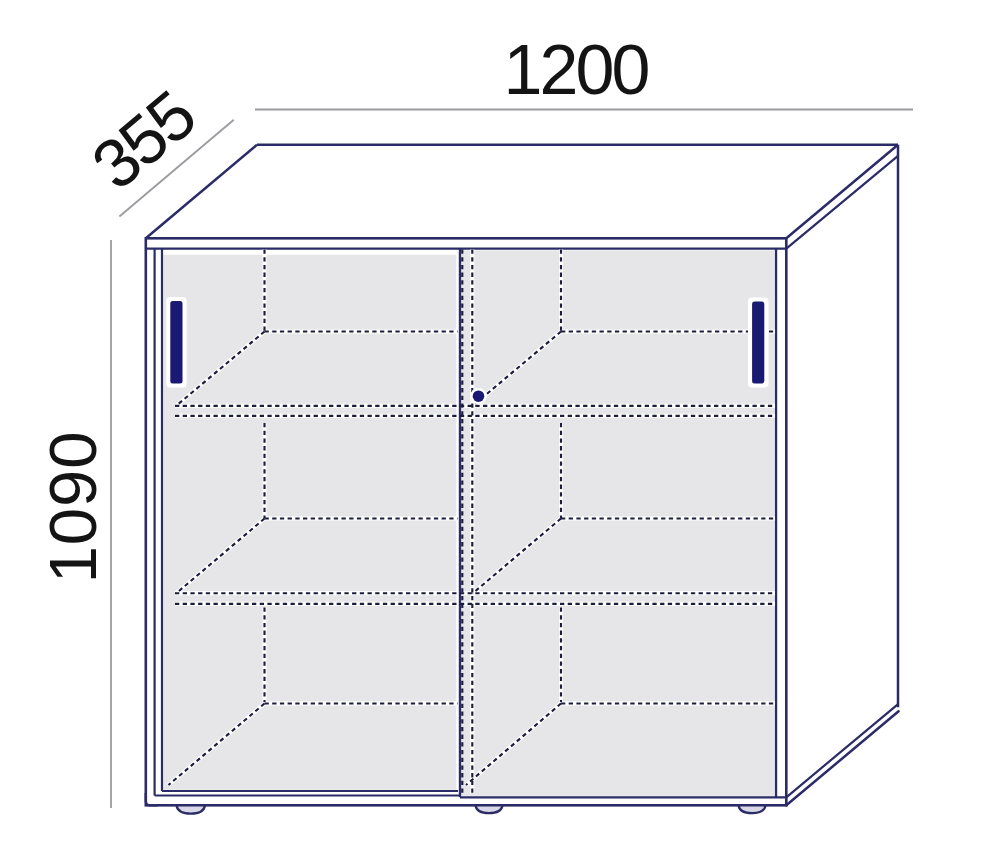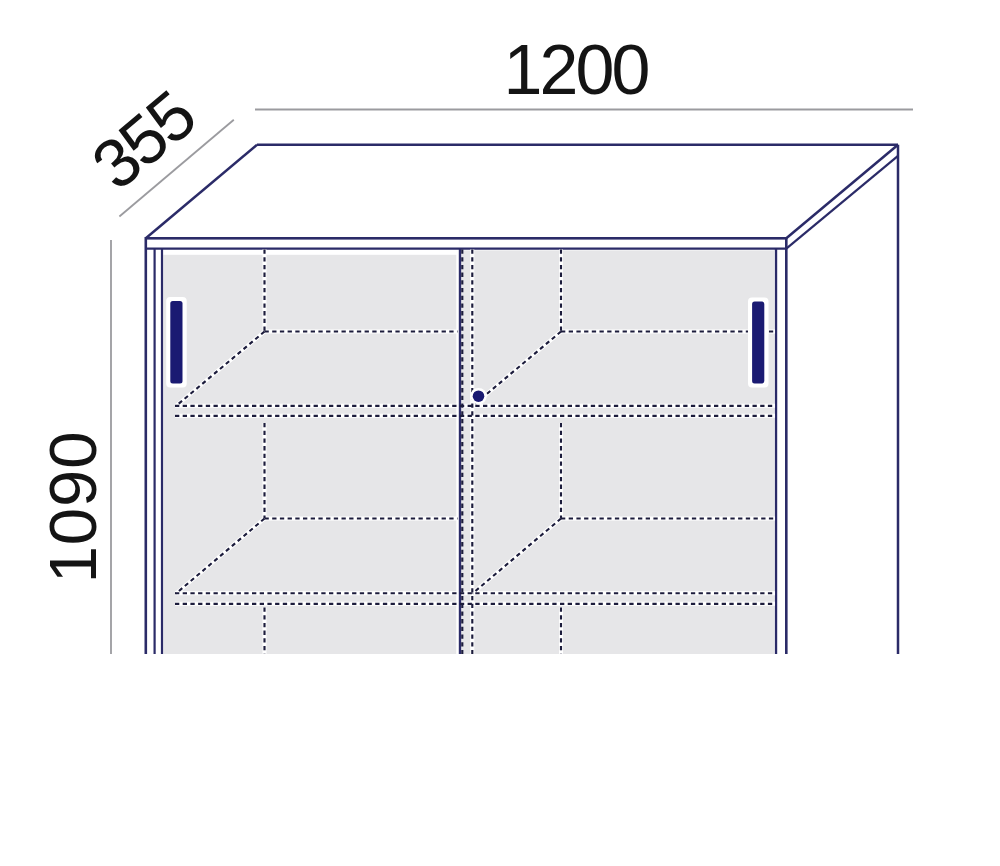--- a/index.html
+++ b/index.html
@@ -1,16 +1,16 @@
 <!DOCTYPE html>
 <html><head>
 <meta charset="utf-8">
 <style>
   html,body{margin:0;padding:0;background:#ffffff;}
-  #stage{width:1000px;height:654px;position:relative;background:#ffffff;}
+  #stage{width:1000px;height:866px;position:relative;background:#ffffff;}
   text{font-family:"Liberation Sans", sans-serif;fill:#141414;}
 </style>
 </head>
 <body>
 
 <div id="stage">
 <svg width="1000" height="866" viewBox="0 0 1000 866">
 
   <rect x="0" y="0" width="1000" height="866" fill="#ffffff"></rect>
 

